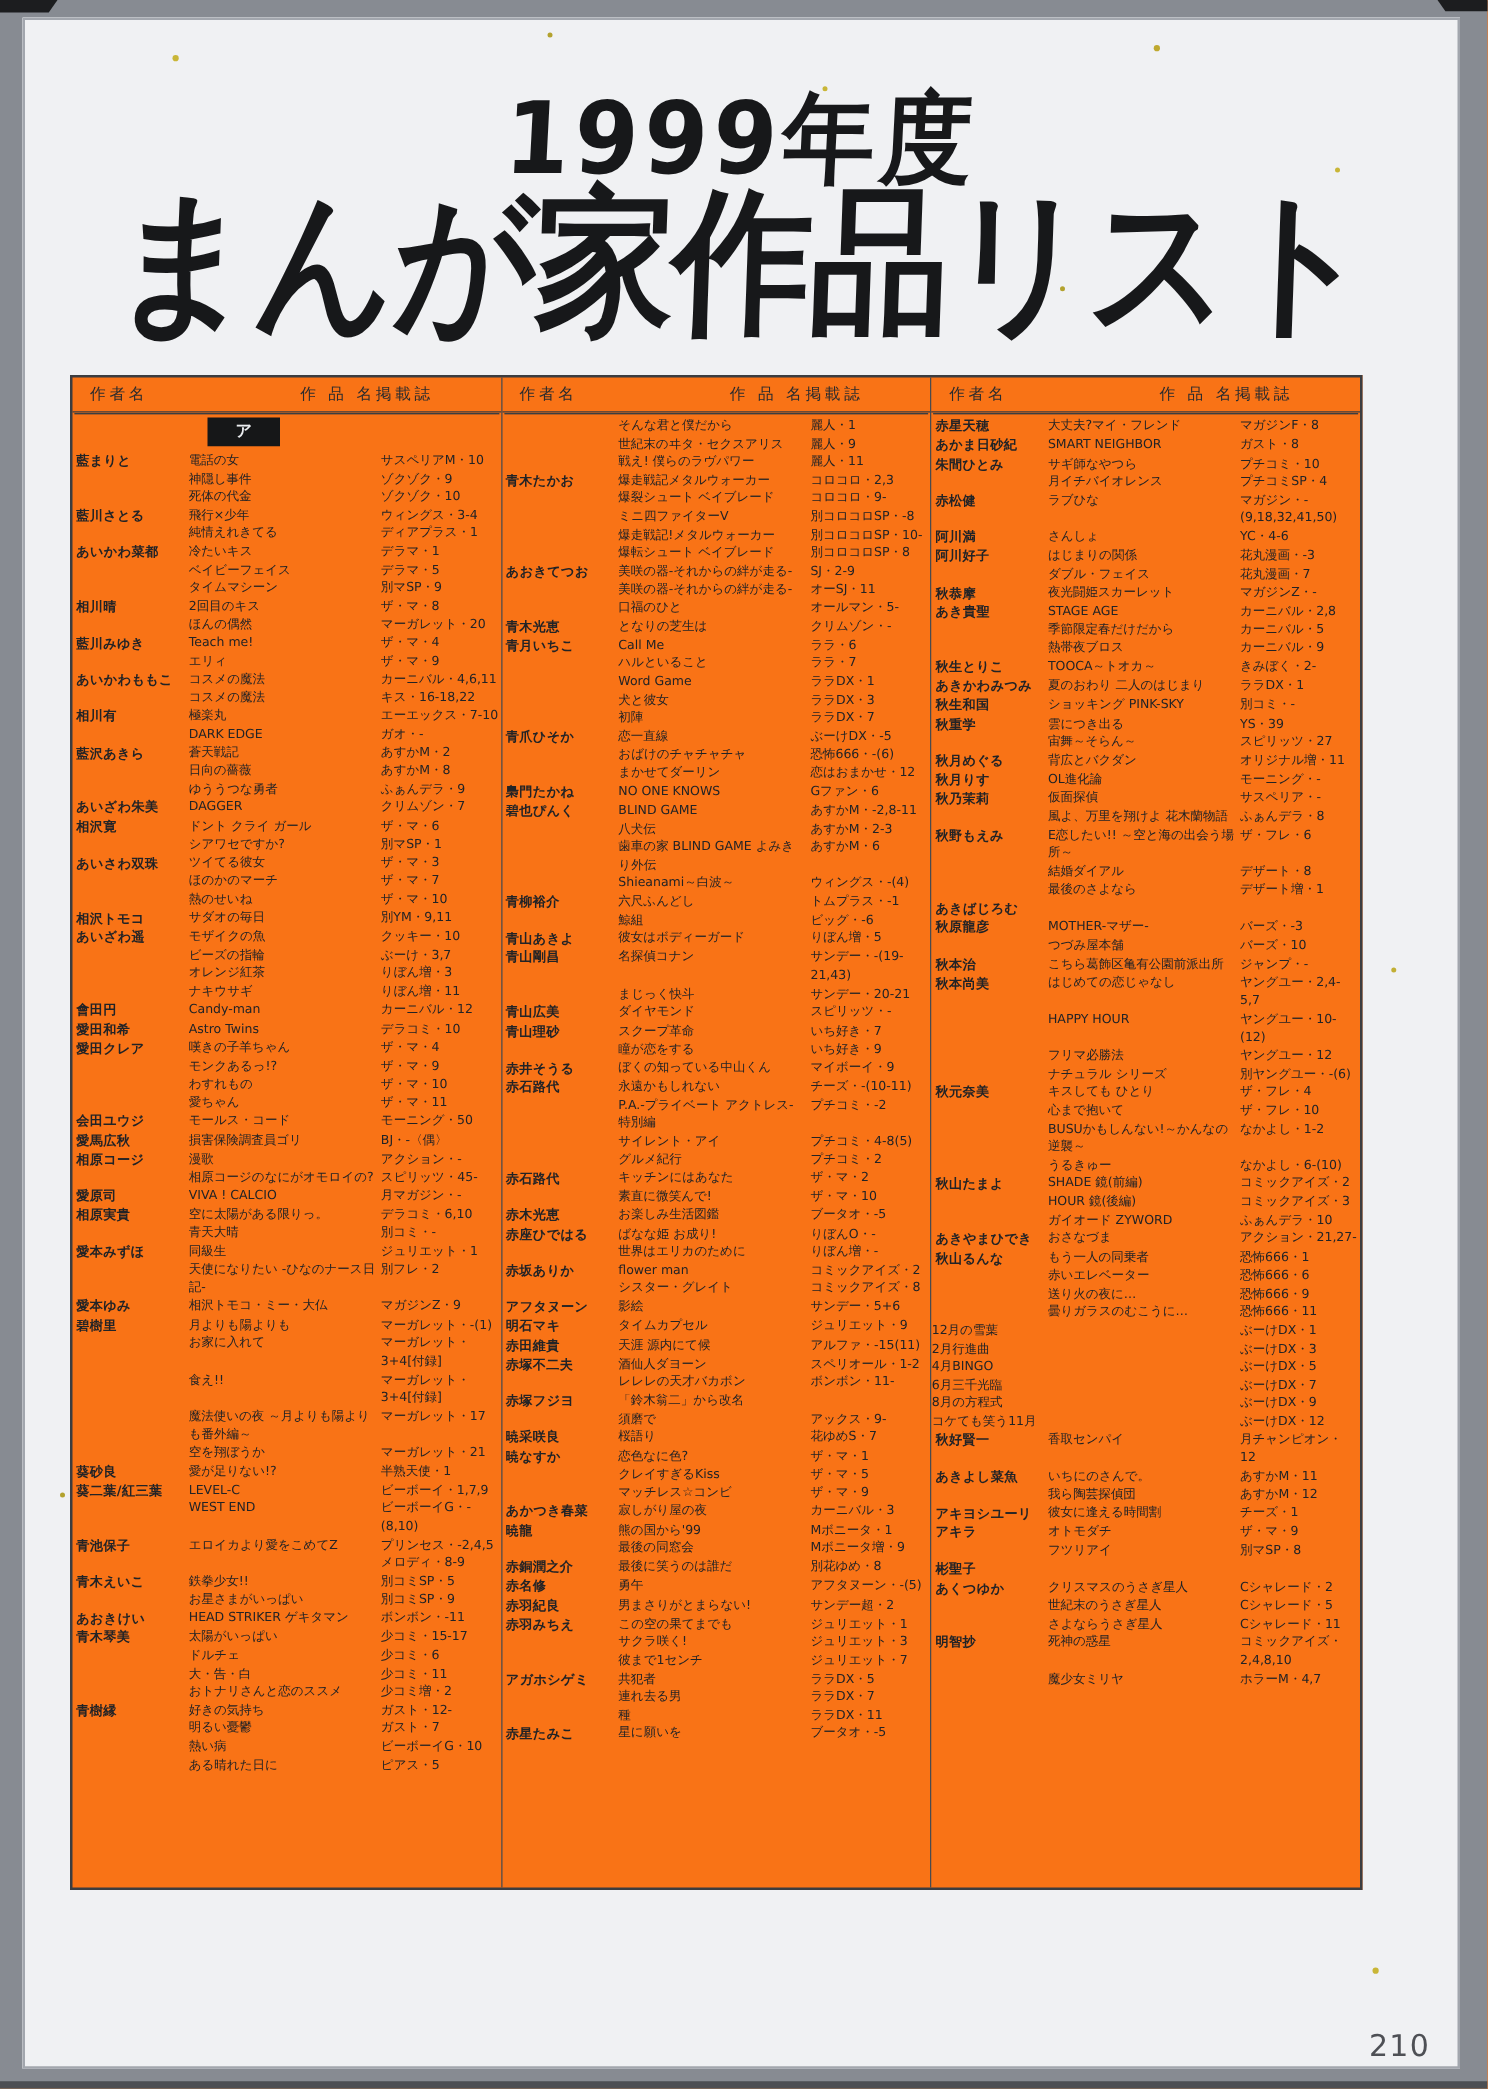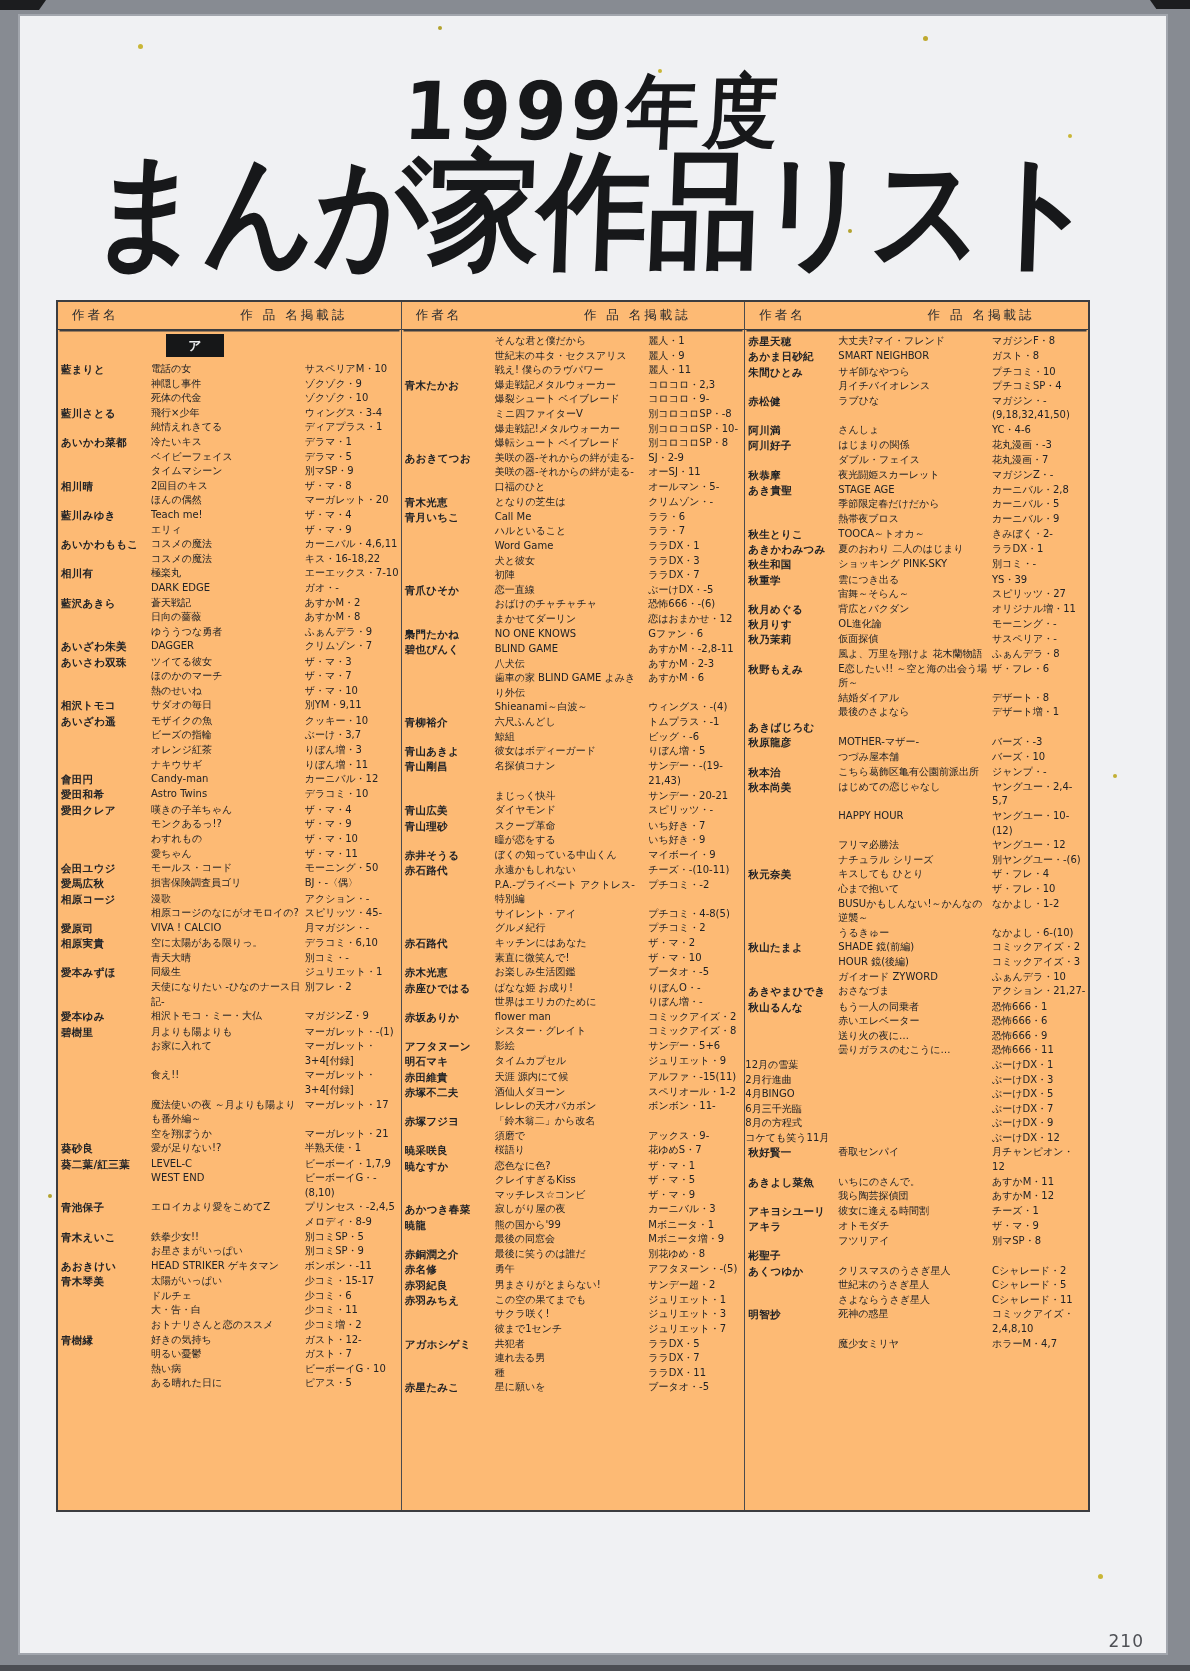--- a/index.html
+++ b/index.html
@@ -21,21 +21,21 @@
     font-size:74px;font-weight:900;letter-spacing:4px;line-height:1;
     transform:skewX(-3deg) scaleY(1.08);margin-bottom:6px;
   }
   #title-line2{
     font-size:112px;font-weight:900;letter-spacing:-2px;line-height:1;
     transform:skewX(-2deg) scaleY(1.12);
   }
   
   #tbl{
     position:absolute;left:38px;top:286px;width:1030px;height:1208px;
-    border:2.5px solid #3c3d40;display:flex;background:#fdba74;
+    border:2.5px solid #3c3d40;display:flex;background:#f97316;
     color:#222326;
   }
   .tcol{flex:1;min-width:0;display:flex;flex-direction:column;border-left:1.5px solid #4a4b4e;}
   .tcol:first-child{border-left:none;}
   .thead{
     display:flex;flex:none;height:27px;align-items:center;
     border-bottom:1px solid #3c3d40;box-shadow:0 3px 0 -1.5px #3c3d40;
     font-size:12.5px;letter-spacing:3px;color:#2a2b2e;
   }
   .thead .h-author{width:96px;flex:none;padding-left:14px;}
@@ -52,21 +52,21 @@
   .author{
     width:90px;flex:none;padding-left:3px;font-weight:bold;font-size:10.5px;
     white-space:nowrap;overflow:visible;letter-spacing:.3px;
   }
   .works{flex:1;min-width:0;display:flex;flex-direction:column;}
   .work-line{display:flex;}
   .wtitle{flex:1;min-width:0;padding-right:3px;}
   .wmag{width:94px;flex:none;padding-right:2px;}
   
   #page-number{
-    position:absolute;right:24px;bottom:4px;font-size:17px;color:#4e5055;
+    position:absolute;right:24px;bottom:4px;font-size:24px;color:#4e5055;
     letter-spacing:1px;
   }
 </style>
 </head>
 <body>
 
 <div class="corner" style="left:0;top:0;width:46px;height:10px;transform:skewX(-35deg);transform-origin:left top;"></div>
 <div class="corner" style="right:0;top:0;width:40px;height:9px;transform:skewX(35deg);transform-origin:right top;"></div>
 <div class="corner" style="left:0;bottom:0;width:100%;height:6px;opacity:.55;"></div>
 
@@ -218,20 +218,33 @@
           <div class="entry-row">
             <div class="author">あいざわ朱美</div>
             <div class="works">
               <div class="work-line">
                 <div class="wtitle">DAGGER</div>
                 <div class="wmag">クリムゾン・7</div>
               </div>
             </div>
           </div>
           <div class="entry-row">
+            <div class="author">相沢寛</div>
+            <div class="works">
+              <div class="work-line">
+                <div class="wtitle">ドント クライ ガール</div>
+                <div class="wmag">ザ・マ・6</div>
+              </div>
+              <div class="work-line">
+                <div class="wtitle">シアワセですか?</div>
+                <div class="wmag">別マSP・1</div>
+              </div>
+            </div>
+          </div>
+          <div class="entry-row">
             <div class="author">あいさわ双珠</div>
             <div class="works">
               <div class="work-line">
                 <div class="wtitle">ツイてる彼女</div>
                 <div class="wmag">ザ・マ・3</div>
               </div>
               <div class="work-line">
                 <div class="wtitle">ほのかのマーチ</div>
                 <div class="wmag">ザ・マ・7</div>
               </div>

